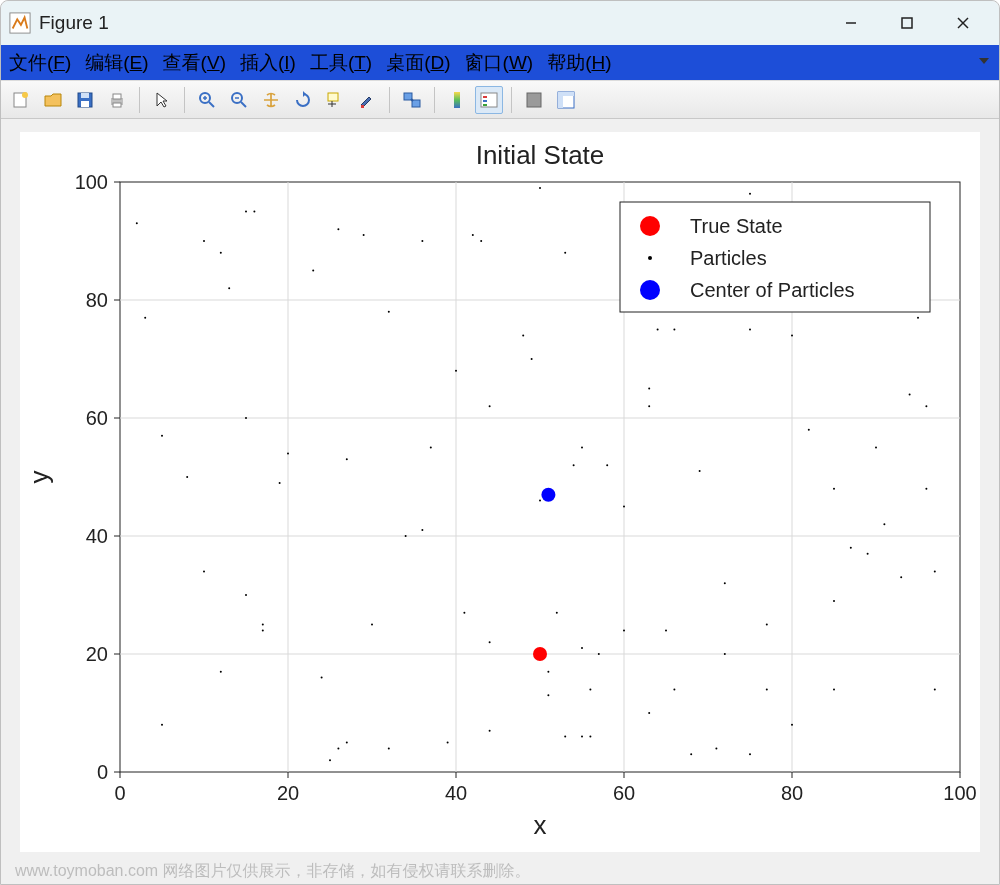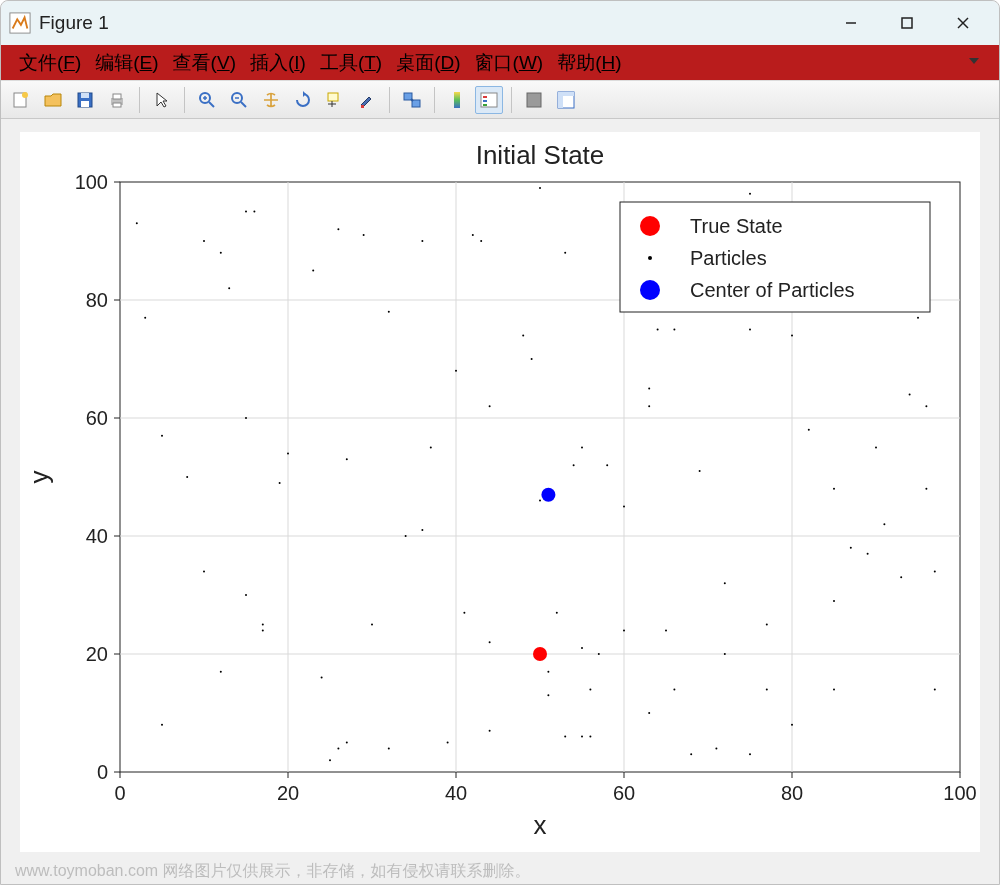--- a/index.html
+++ b/index.html
@@ -3,21 +3,21 @@
 <meta charset="utf-8">
 <style>
   * { box-sizing: border-box; margin: 0; padding: 0; }
   html, body { width: 1000px; height: 885px; font-family: "Segoe UI", Arial, sans-serif; background: #fff; overflow: hidden; }
   .window { width: 1000px; height: 885px; display: flex; flex-direction: column; border: 1px solid #bfbfbf; border-radius: 8px 8px 0 0; background: #f0f0f0; }
   .titlebar { height: 44px; display: flex; align-items: center; background: #eaf3f6; border-radius: 8px 8px 0 0; padding: 4px 8px; }
   .titlebar .app-icon { width: 22px; height: 22px; margin-right: 8px; }
   .titlebar .title { font-size: 19px; color: #222; flex: 0 0 auto; }
   .titlebar .spacer { flex: 1; }
   .win-btn { width: 56px; height: 44px; display: flex; align-items: center; justify-content: center; }
-  .menubar { height: 36px; display: flex; align-items: center; background: #b91c1c; padding: 0 18px; gap: 14px; border-bottom: 1px solid #dcdcdc; font-size: 19px; }
+  .menubar { height: 36px; display: flex; align-items: center; background: #1d4ed8; padding: 0 8px; gap: 14px; border-bottom: 1px solid #dcdcdc; font-size: 19px; }
   .menubar .mspacer { flex:1; }
   .menubar .menu-hint { font-size: 14px; }
   .toolbar { height: 38px; display: flex; align-items: center; background: linear-gradient(#f9f9f9,#e8e8e8); padding: 0 6px; gap: 4px; border-bottom: 1px solid #c8c8c8; }
   .tbtn { width: 28px; height: 28px; display:flex; align-items:center; justify-content:center; border:1px solid transparent; border-radius:2px; }
   .tbtn.active { background:#dbe9f7; border-color:#8bb7e3; }
   .tsep { width:1px; height:26px; background:#c4c4c4; margin:0 4px; }
   .content { flex:1; background:#f0f0f0; padding: 10px 12px 30px 12px; display:flex; flex-direction:column; position:relative;}
   .plot-wrap { flex:1; display:flex; align-items:center; justify-content:center; }
   svg.plot { background:#fff; }
   .axis-label { font-size:26px; fill:#222; }

